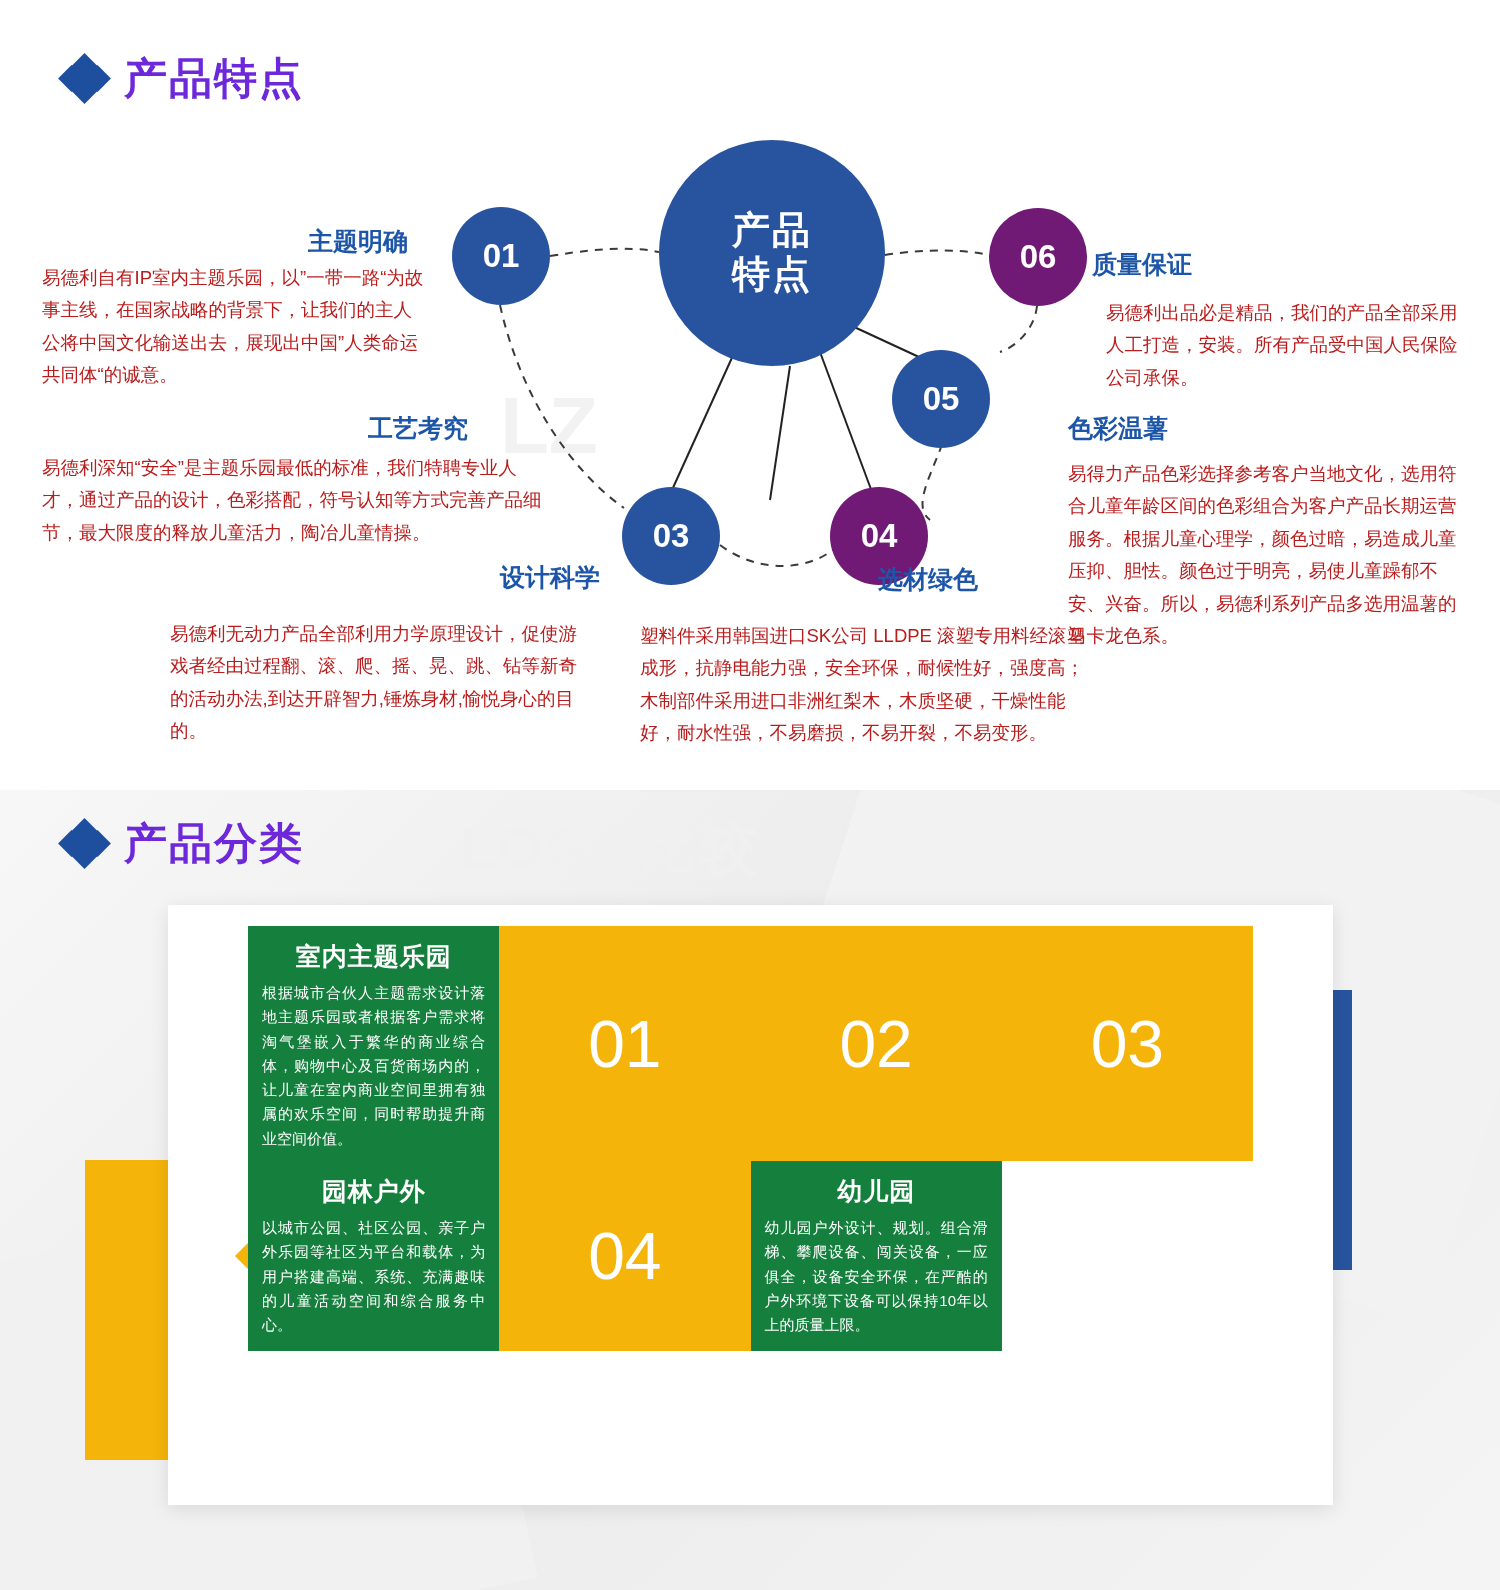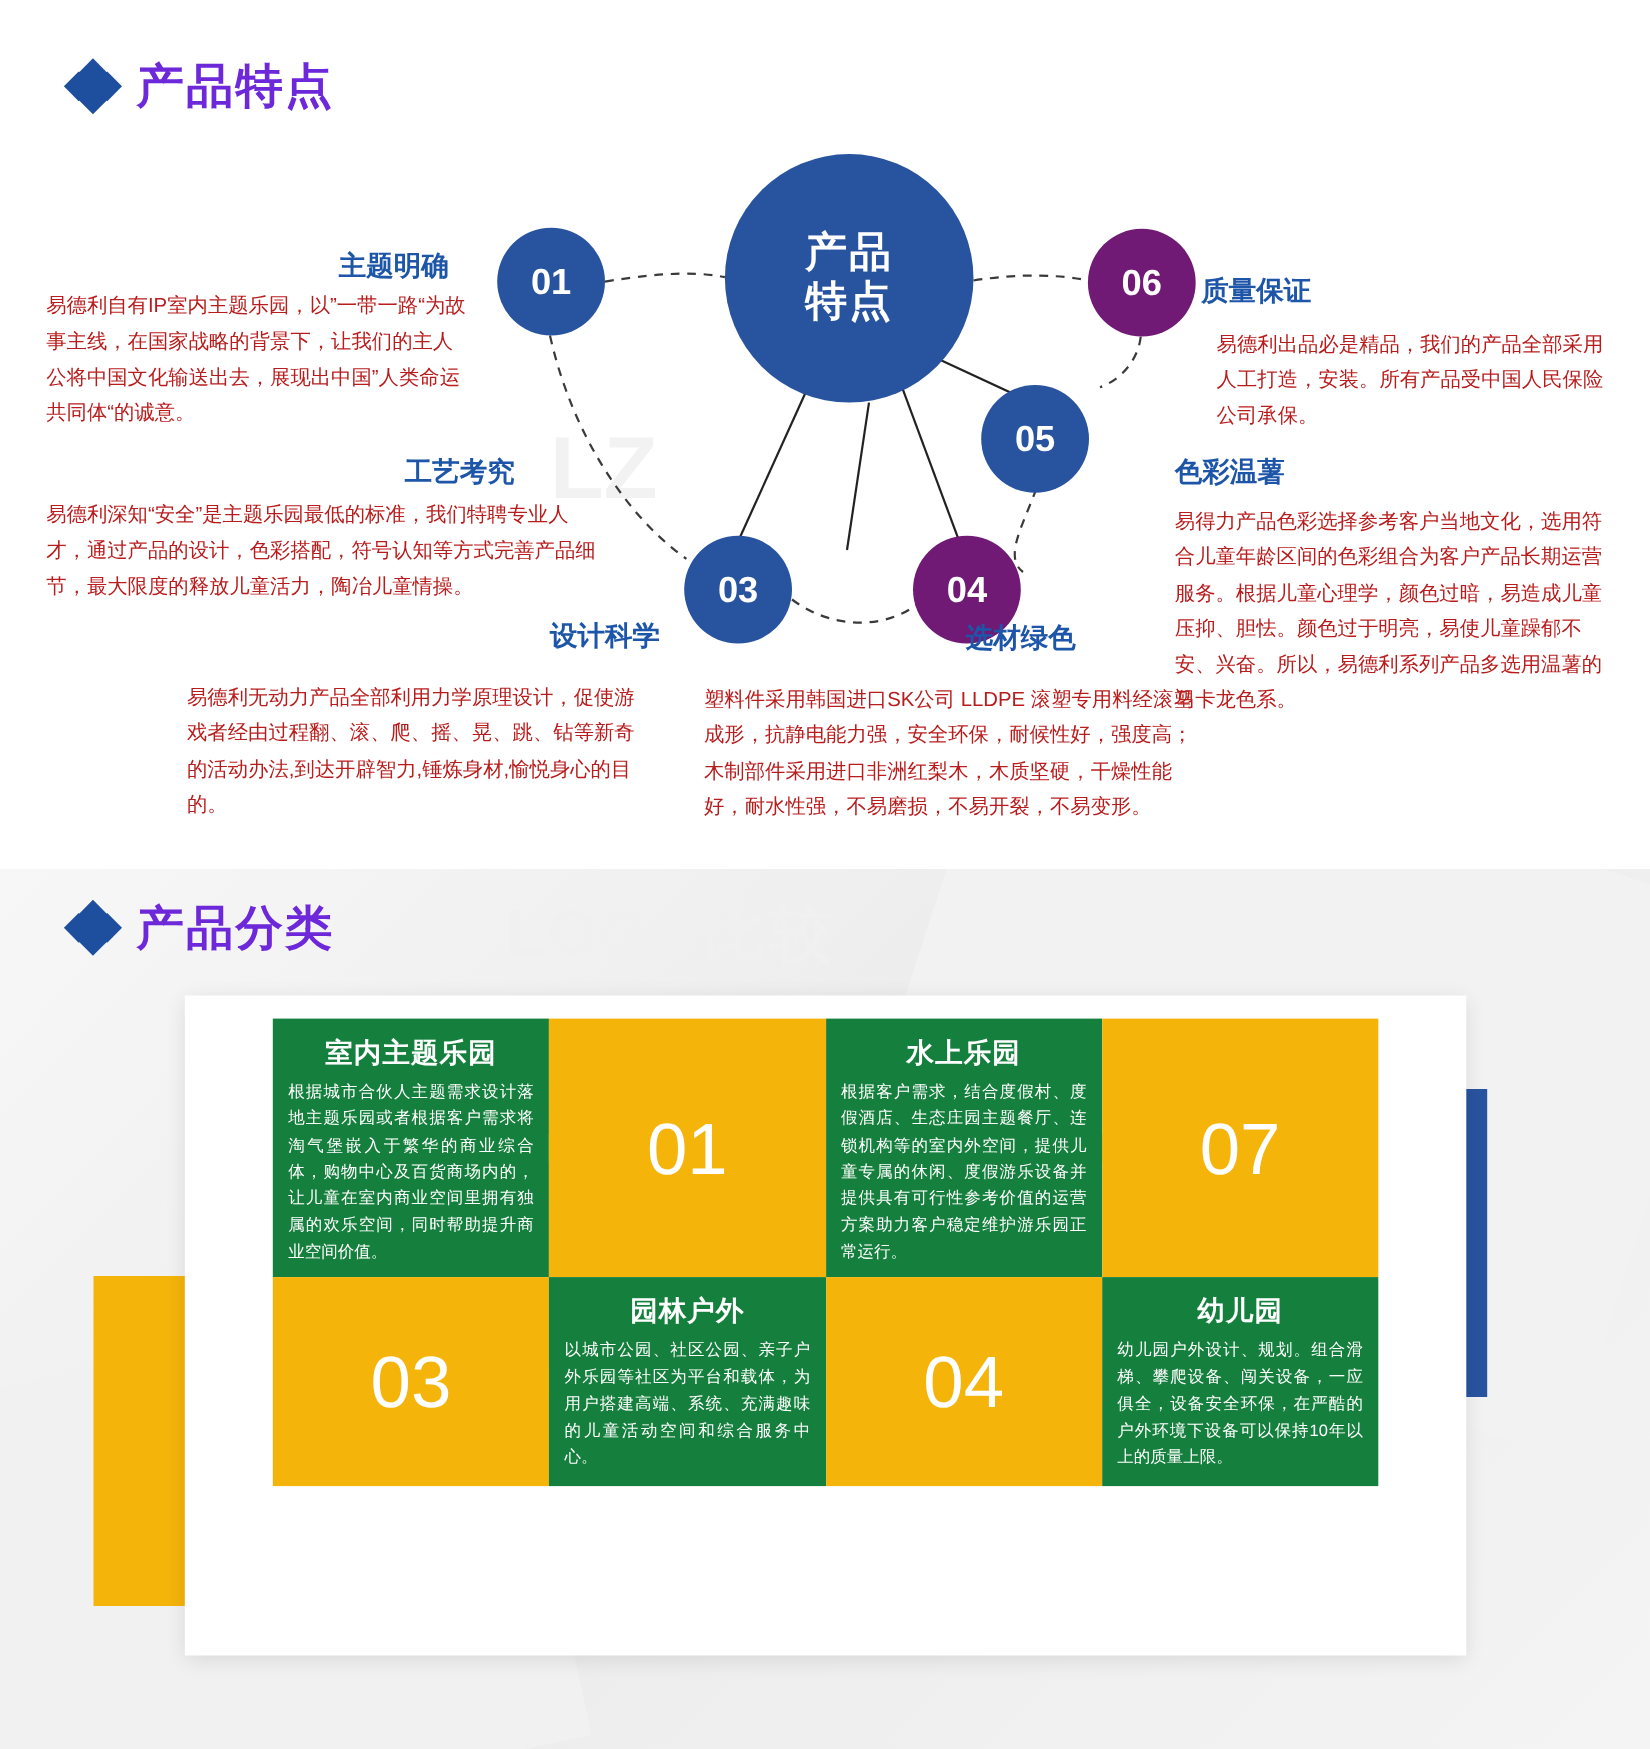--- a/index.html
+++ b/index.html
@@ -350,28 +350,23 @@
       <div class="cell blue">
         <div class="cell-title">室内主题乐园</div>
         <div class="cell-text">根据城市合伙人主题需求设计落地主题乐园或者根据客户需求将淘气堡嵌入于繁华的商业综合体，购物中心及百货商场内的，让儿童在室内商业空间里拥有独属的欢乐空间，同时帮助提升商业空间价值。</div>
         <div class="arrow right"></div>
       </div>
 
       <div class="cell yellow">
         <div class="cell-num">01</div>
       </div>
 
-      <div class="cell blue">
-        <div class="cell-title">水上乐园</div>
-        <div class="cell-text">根据客户需求，结合度假村、度假酒店、生态庄园主题餐厅、连锁机构等的室内外空间，提供儿童专属的休闲、度假游乐设备并提供具有可行性参考价值的运营方案助力客户稳定维护游乐园正常运行。</div>
-        <div class="arrow right"></div>
-      </div>
 
       <div class="cell yellow">
-        <div class="cell-num">07</div>
+        <div class="cell-num">02</div>
       </div>
 
       <div class="cell yellow">
         <div class="cell-num">03</div>
       </div>
 
       <div class="cell blue">
         <div class="cell-title">园林户外</div>
         <div class="cell-text">以城市公园、社区公园、亲子户外乐园等社区为平台和载体，为用户搭建高端、系统、充满趣味的儿童活动空间和综合服务中心。</div>
         <div class="arrow left"></div>

